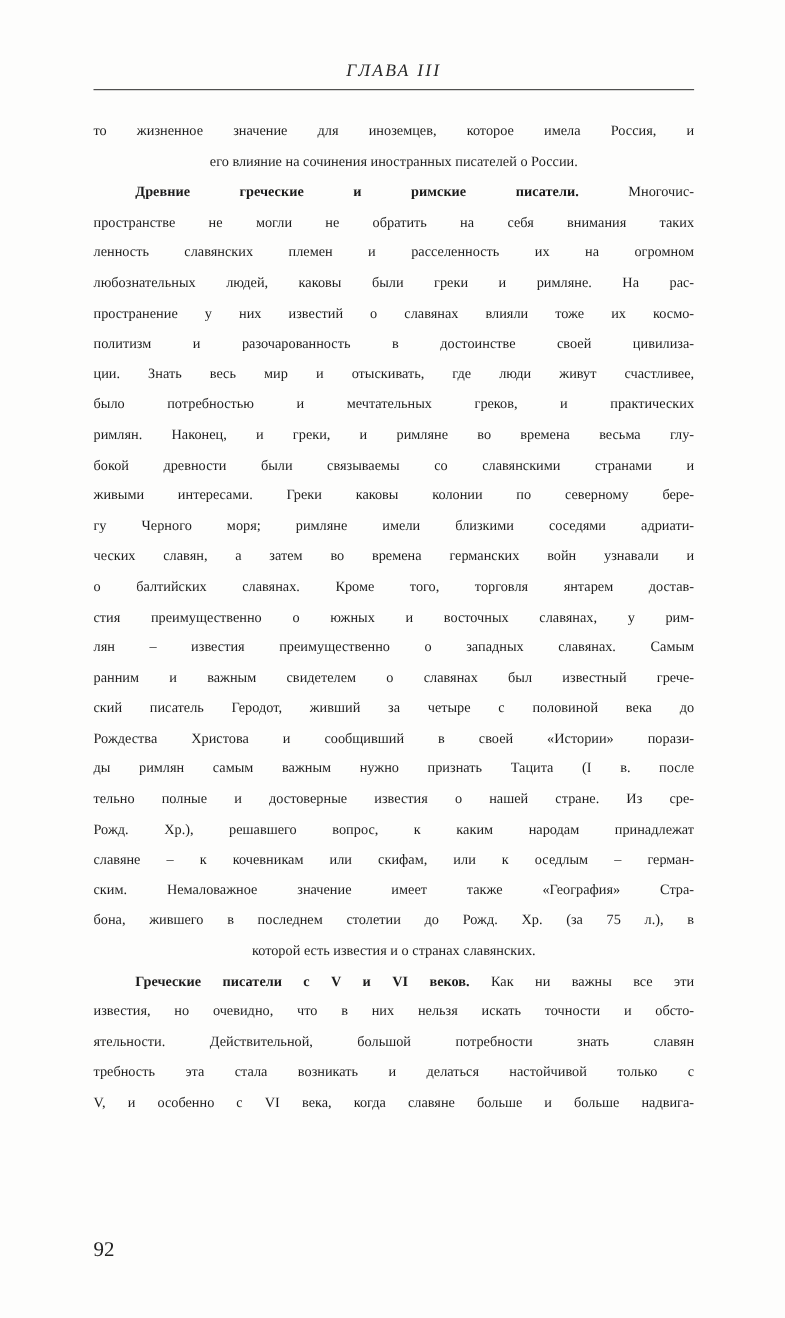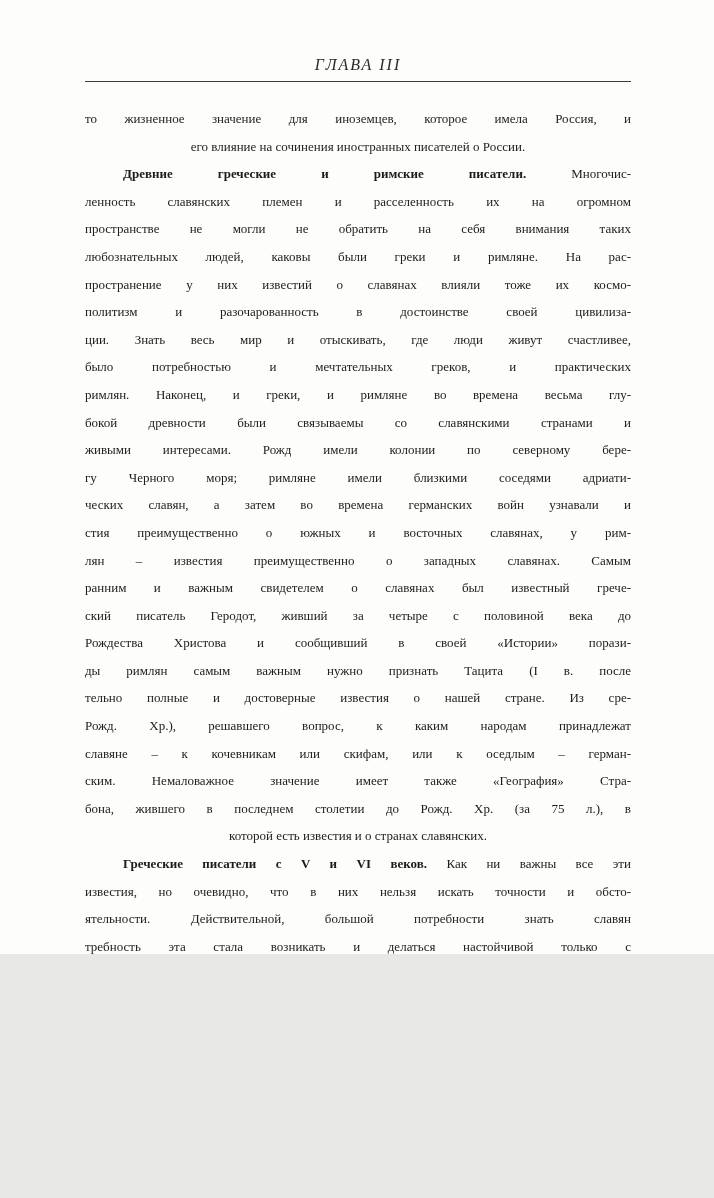--- a/index.html
+++ b/index.html
@@ -3,21 +3,21 @@
 <meta charset="utf-8">
 <style>
   html, body {
     margin: 0;
     padding: 0;
     background: #e8e8e6;
   }
   .page {
     position: relative;
     width: 714px;
-    height: 954px;
+    height: 1198px;
     margin: 0 auto;
     background: #fdfdfc;
     color: #1c1c1c;
     font-family: "Liberation Serif", "DejaVu Serif", serif;
     overflow: hidden;
   }
   .column {
     position: absolute;
     left: 85px;
     top: 56px;
@@ -75,32 +75,33 @@
 <div class="page">
   <div class="column">
     <div class="chapter-header">
       <span class="chapter-title">ГЛАВА III</span>
     </div>
     <div class="header-rule"></div>
     <div class="body-text" id="body">
         <div class="line just">то жизненное значение для иноземцев, которое имела Россия, и</div>
         <div class="line">его влияние на сочинения иностранных писателей о России.</div>
         <div class="line just indent"><b>Древние греческие и римские писатели.</b> Многочис-</div>
+        <div class="line just">пространстве не могли не обратить на себя внимания таких</div>
         <div class="line just">ленность славянских племен и расселенность их на огромном</div>
-        <div class="line just">пространстве не могли не обратить на себя внимания таких</div>
         <div class="line just">любознательных людей, каковы были греки и римляне. На рас-</div>
         <div class="line just">пространение у них известий о славянах влияли тоже их космо-</div>
         <div class="line just">политизм и разочарованность в достоинстве своей цивилиза-</div>
         <div class="line just">ции. Знать весь мир и отыскивать, где люди живут счастливее,</div>
         <div class="line just">было потребностью и мечтательных греков, и практических</div>
         <div class="line just">римлян. Наконец, и греки, и римляне во времена весьма глу-</div>
         <div class="line just">бокой древности были связываемы со славянскими странами и</div>
-        <div class="line just">живыми интересами. Рожд имели колонии по северному бере-</div>
+        <div class="line just">живыми интересами. Греки каковы колонии по северному бере-</div>
         <div class="line just">гу Черного моря; римляне имели близкими соседями адриати-</div>
         <div class="line just">ческих славян, а затем во времена германских войн узнавали и</div>
+        <div class="line just">о балтийских славянах. Кроме того, торговля янтарем достав-</div>
         <div class="line just">стия преимущественно о южных и восточных славянах, у рим-</div>
         <div class="line just">лян – известия преимущественно о западных славянах. Самым</div>
         <div class="line just">ранним и важным свидетелем о славянах был известный грече-</div>
         <div class="line just">ский писатель Геродот, живший за четыре с половиной века до</div>
         <div class="line just">Рождества Христова и сообщивший в своей «Истории» порази-</div>
         <div class="line just">ды римлян самым важным нужно признать Тацита (I в. после</div>
         <div class="line just">тельно полные и достоверные известия о нашей стране. Из сре-</div>
         <div class="line just">Рожд. Хр.), решавшего вопрос, к каким народам принадлежат</div>
         <div class="line just">славяне – к кочевникам или скифам, или к оседлым – герман-</div>
         <div class="line just">ским. Немаловажное значение имеет также «География» Стра-</div>

